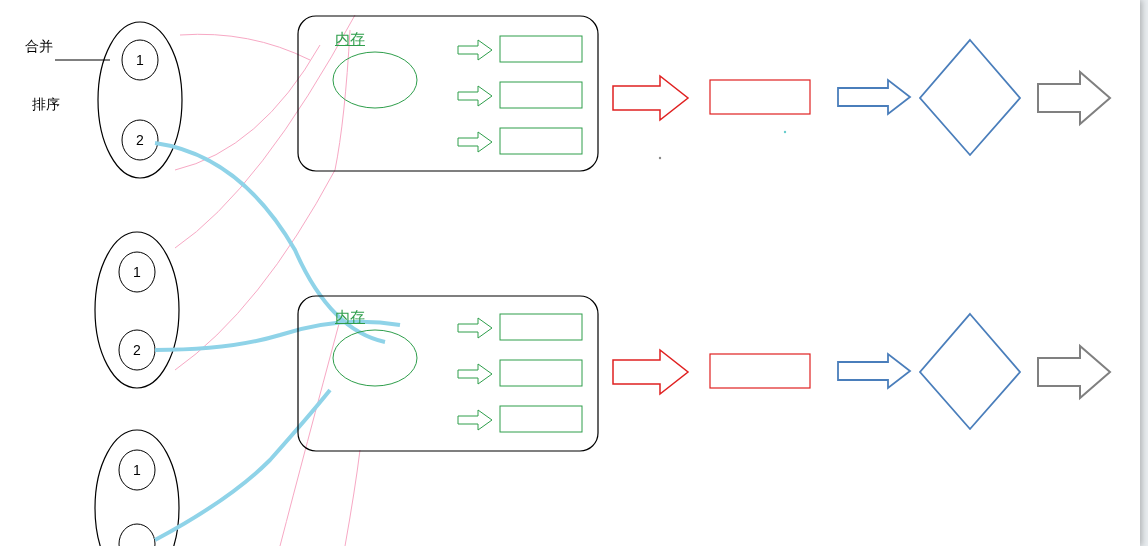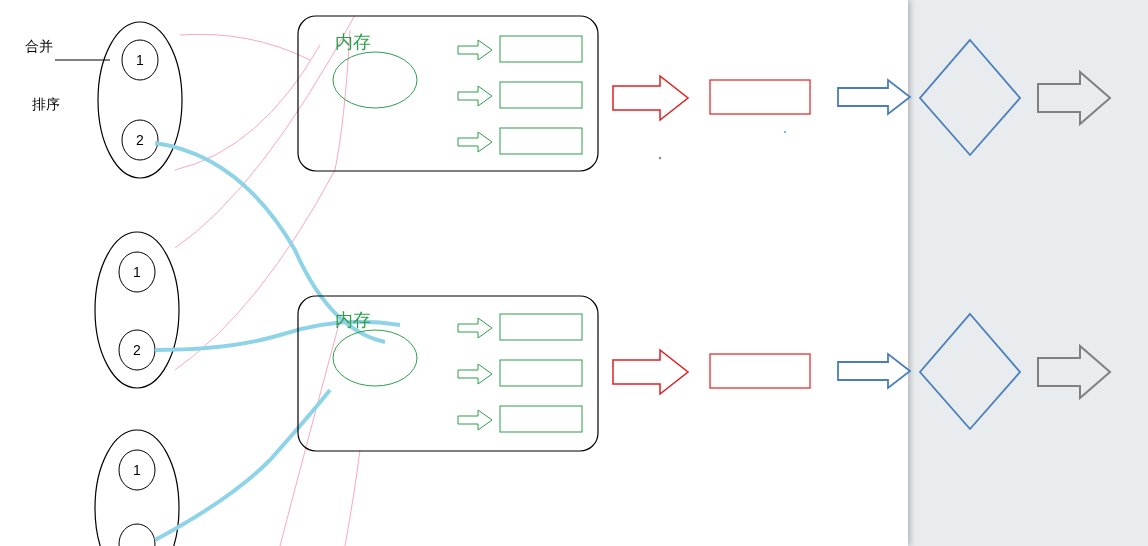--- a/index.html
+++ b/index.html
@@ -8,36 +8,37 @@
     width: 1148px;
     height: 546px;
     background: #e8ecef;
     font-family: "Microsoft YaHei", Arial, sans-serif;
     overflow: hidden;
   }
   .canvas {
     position: absolute;
     left: 0;
     top: 0;
-    width: 908px;
+    width: 1140px;
     height: 546px;
     background: #ffffff;
     box-shadow: 2px 0 6px rgba(0,0,0,0.25);
   }
   .label {
     position: absolute;
     font-size: 14px;
     color: #000;
     white-space: nowrap;
   }
   .label-green {
     position: absolute;
-    font-size: 18px;
+    font-size: 15px;
     color: #2e9e4b;
     white-space: nowrap;
+    text-decoration: underline;
   }
   svg {
     position: absolute;
     left: 0;
     top: 0;
   }
 </style>
 </head>
 <body>
 

